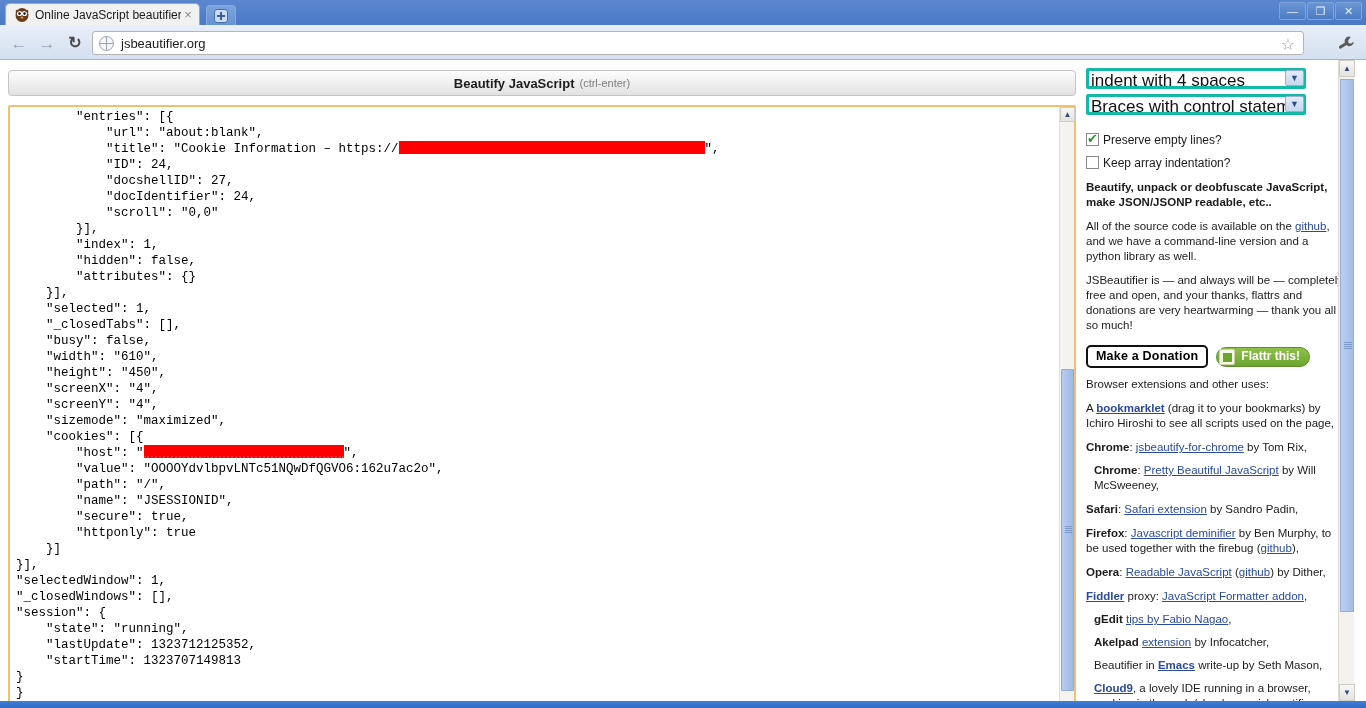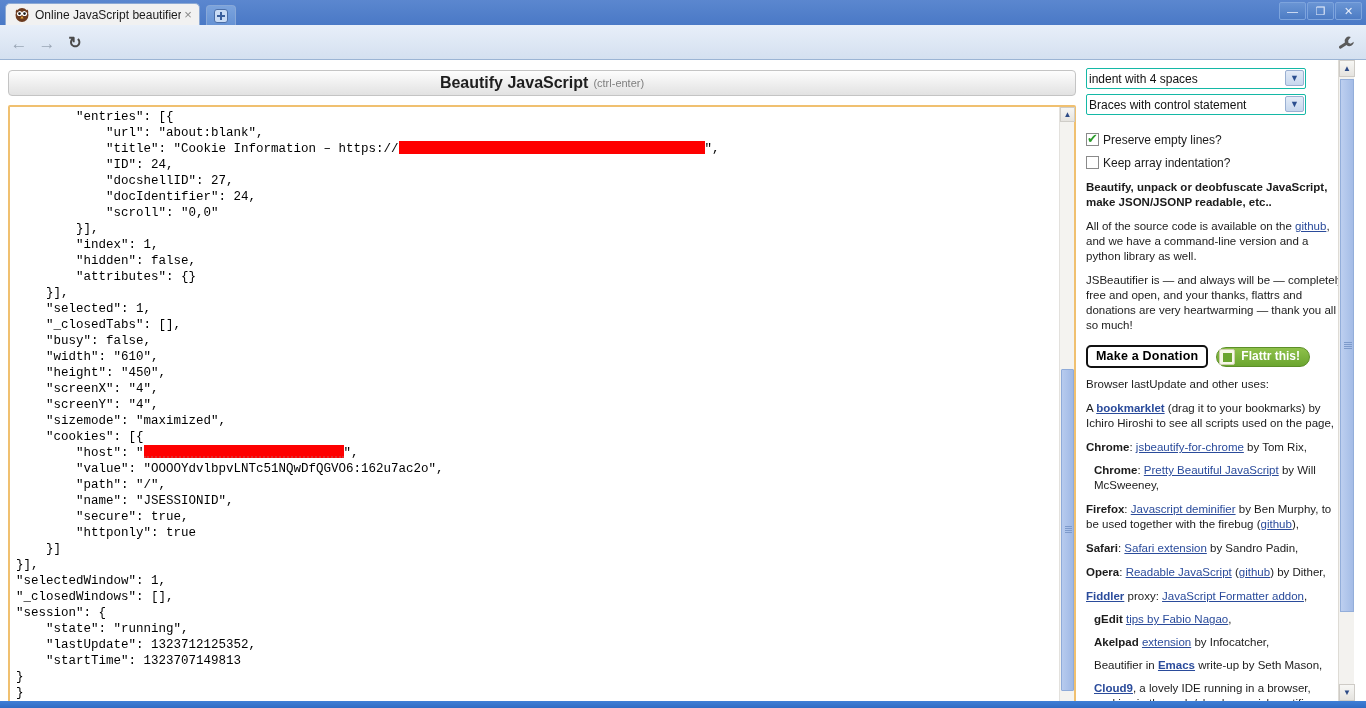--- a/index.html
+++ b/index.html
@@ -146,21 +146,21 @@
 
   
   .beautify-bar {
     position: absolute; left: 8px; top: 10px;
     width: 1068px; height: 26px;
     background: linear-gradient(to bottom,#fdfdfd 0%, #eeeeee 55%, #e2e2e2 100%);
     border: 1px solid #c4c4c4;
     border-radius: 4px;
     display: flex; align-items: center; justify-content: center;
   }
-  .beautify-title { font-size: 16px; font-weight: bold; color: #1e1e1e; }
+  .beautify-title { font-size: 13px; font-weight: bold; color: #1e1e1e; }
   .beautify-hint  { font-size: 11px; color: #7e7e7e; margin-left: 5px; }
 
   
   .code-wrap {
     position: absolute; left: 8px; top: 45px;
     width: 1068px; height: 645px;
     border: 2px solid #f0c070;
     background: #ffffff;
     border-radius: 2px;
   }
@@ -222,24 +222,24 @@
     width: 258px;
     font-size: 11.5px;
     color: #1b1b1b;
     line-height: 15px;
   }
   select.opt {
     display: block;
     width: 220px; height: 21px;
     margin-bottom: 5px;
     font-family: "Liberation Sans", sans-serif;
-    font-size: 12px;
+    font-size: 17px;
     color: #111;
     background: #ffffff;
-    border: 1px solid #14b8a6;
+    border: 3px solid #14b8a6;
     border-radius: 2px;
     padding: 0 2px;
     -webkit-appearance: none;
     appearance: none;
   }
   .selwrap { position: relative; width: 220px; }
   .sel-arrow {
     position: absolute; right: 2px; top: 2px;
     width: 19px; height: 16px;
     background: linear-gradient(to bottom,#e3ebf7,#c7d7ee);
@@ -371,20 +371,25 @@
       <div class="wc">—</div>
       <div class="wc">❐</div>
       <div class="wc">✕</div>
     </div>
   </div>
 
   <div class="toolbar">
     <div class="navbtn nav-back">←</div>
     <div class="navbtn nav-forward">→</div>
     <div class="navbtn nav-reload">↻</div>
+    <div class="omnibox">
+      <span class="omni-globe"></span>
+      <span class="omni-url">jsbeautifier.org</span>
+      <span class="omni-star">☆</span>
+    </div>
     <div class="wrench">
       <svg width="16" height="17" viewBox="0 0 16 17">
         <path d="M10.8 1.2 a4.4 4.4 0 0 0 -4.6 6.6 L1.6 12.4 a1.5 1.5 0 0 0 2.1 2.1 L8.3 9.9 a4.4 4.4 0 0 0 6.5 -4.7 L12.1 7.9 L9.6 7.3 L9 4.8 Z" fill="#5a5a5a"></path>
       </svg>
     </div>
   </div>
 
   <div class="viewport">
 
     <div class="beautify-bar">
@@ -479,31 +484,31 @@
       <p class="sb-p">JSBeautifier is — and always will be — completely free and open, and your thanks, flattrs and donations are very heartwarming — thank you all so much!</p>
 
       <div class="donate-row">
         <div class="donate-btn">Make a Donation</div>
         <div class="flattr">
           <span class="flattr-ico"></span>
           <span class="flattr-txt">Flattr this!</span>
         </div>
       </div>
 
-      <p class="sb-p">Browser lastUpdate and other uses:</p>
+      <p class="sb-p">Browser extensions and other uses:</p>
 
       <p class="sb-p"><span>A </span><a class="lnk bold" href="#">bookmarklet</a><span> (drag it to your bookmarks) by Ichiro Hiroshi to see all scripts used on the page,</span></p>
 
       <p class="sb-p"><b>Chrome</b><span>: </span><a class="lnk" href="#">jsbeautify-for-chrome</a><span> by Tom Rix,</span></p>
 
       <p class="sb-tight"><b>Chrome</b><span>: </span><a class="lnk" href="#">Pretty Beautiful JavaScript</a><span> by Will McSweeney,</span></p>
 
+      <p class="sb-p"><b>Safari</b><span>: </span><a class="lnk" href="#">Safari extension</a><span> by Sandro Padin,</span></p>
+
       <p class="sb-p"><b>Firefox</b><span>: </span><a class="lnk" href="#">Javascript deminifier</a><span> by Ben Murphy, to be used together with the firebug (</span><a class="lnk" href="#">github</a><span>),</span></p>
-
-      <p class="sb-p"><b>Safari</b><span>: </span><a class="lnk" href="#">Safari extension</a><span> by Sandro Padin,</span></p>
 
       <p class="sb-p"><b>Opera</b><span>: </span><a class="lnk" href="#">Readable JavaScript</a><span> (</span><a class="lnk" href="#">github</a><span>) by Dither,</span></p>
 
 
       <p class="sb-p"><a class="lnk bold" href="#">Fiddler</a><span> proxy: </span><a class="lnk" href="#">JavaScript Formatter addon</a><span>,</span></p>
 
       <p class="sb-tight"><b>gEdit</b><span> </span><a class="lnk" href="#">tips by Fabio Nagao</a><span>,</span></p>
 
       <p class="sb-tight"><b>Akelpad</b><span> </span><a class="lnk" href="#">extension</a><span> by Infocatcher,</span></p>
 

